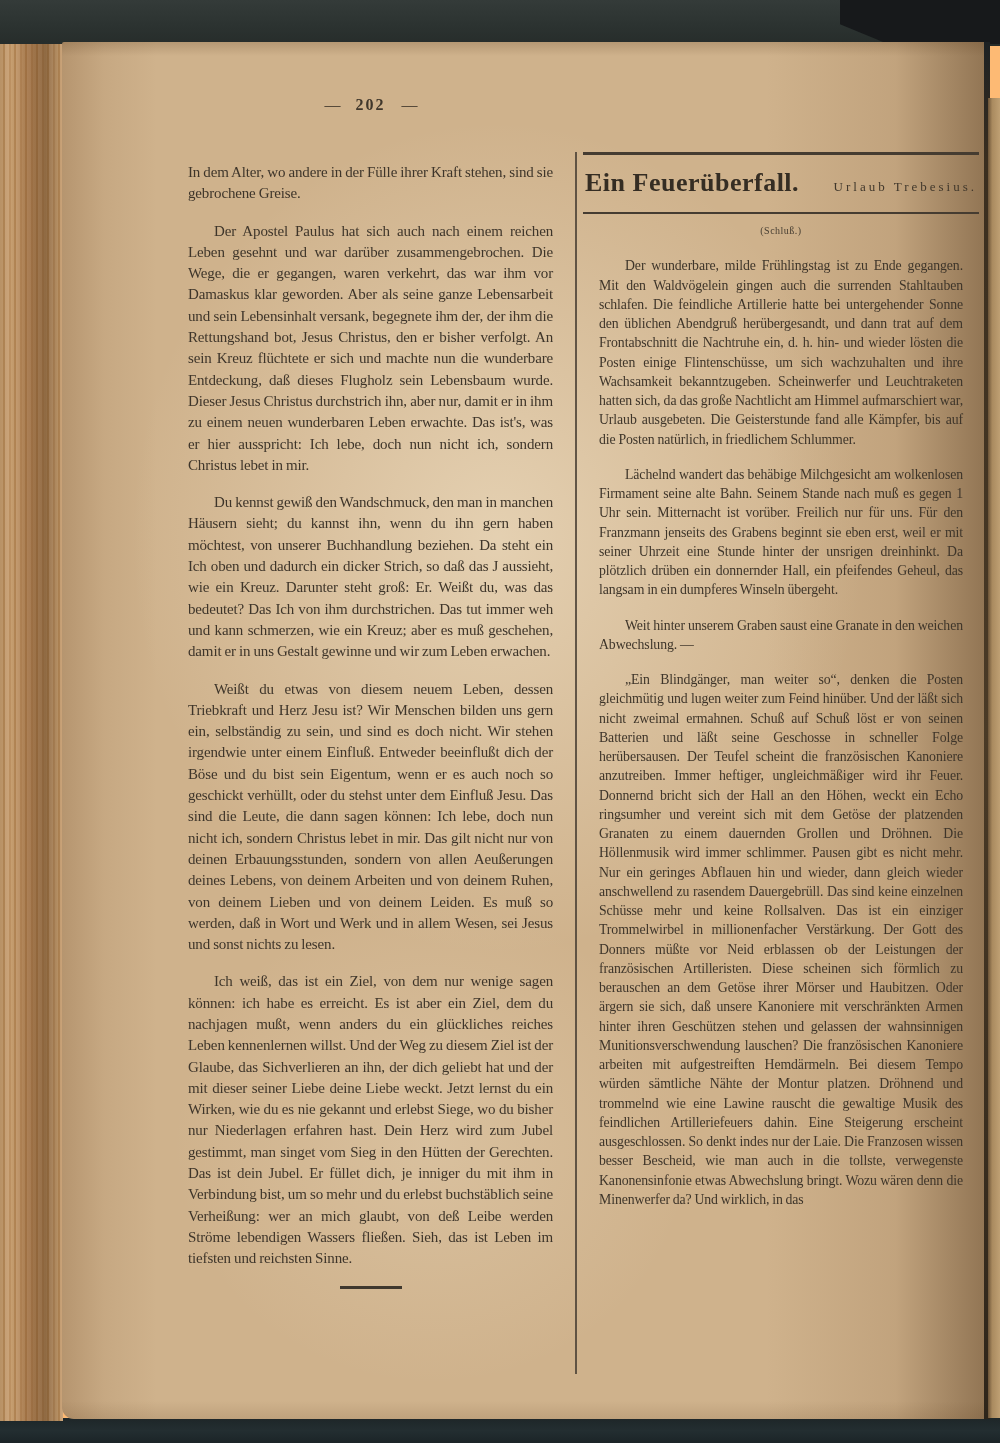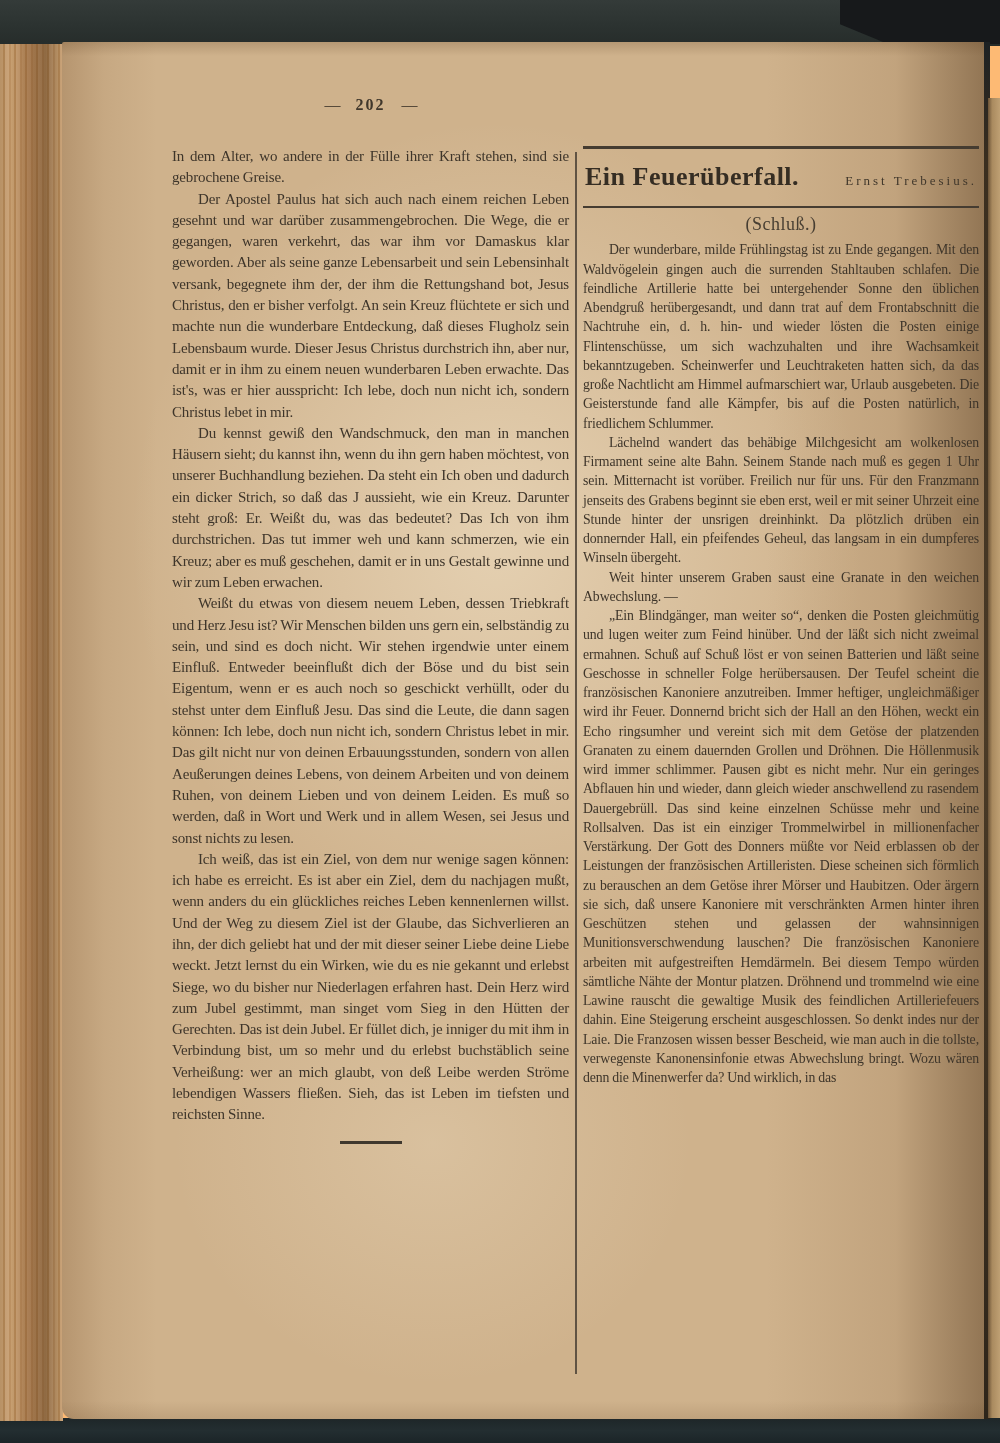--- a/index.html
+++ b/index.html
@@ -37,38 +37,38 @@
     background:linear-gradient(90deg,#6b5337 0,#a98a5f 35%,#bfa073 100%);}
   .gutter-dark{position:absolute;left:984px;top:42px;width:6px;height:1377px;
     background:linear-gradient(180deg,#1d2123 0,#3a2e1f 120px,#4a3a26 50%,#2e251a 100%);}
 
   .page-number{position:absolute;left:172px;top:96px;width:397px;
     text-align:center;color:#40372b;font-size:16px;}
   .page-number .dash{margin:0 16px;letter-spacing:-1px;}
   .page-number .pn{font-weight:bold;letter-spacing:2px;}
 
   .col{position:absolute;color:#3e352a;text-align:justify;}
-  .col p{margin:0;padding:0;text-indent:26px;word-spacing:-0.5px;}
+  .col p{margin:16px;padding:0;text-indent:26px;word-spacing:-0.5px;}
   .col p.no-indent{text-indent:0;}
   .col-left{left:172px;top:146px;width:397px;font-size:15px;line-height:21.3px;letter-spacing:-0.15px;}
   .col-right{left:583px;top:146px;width:396px;font-size:13.8px;line-height:19.25px;letter-spacing:-0.1px;}
 
   .v-rule{position:absolute;left:575px;top:152px;width:2px;height:1222px;
     background:#4c4236;opacity:0.85;}
 
-  .article-header{}
+  .article-header{margin-top:6px;}
   .rule{background:#453c31;}
   .rule-thick{height:3px;}
   .rule-thin{height:2px;}
   .title-row{display:flex;align-items:baseline;justify-content:space-between;
     padding:13px 2px 14px 2px;}
   .article-title{font-size:26px;line-height:30px;font-weight:bold;color:#352d23;
     letter-spacing:0.5px;text-indent:0;}
   .article-author{font-size:13px;color:#40372b;letter-spacing:3px;white-space:nowrap;}
-  .article-subtitle{text-align:center;font-size:18px;color:#473e32;
+  .article-subtitle{text-align:center;font-size:10px;color:#473e32;
     margin:7px 0 6px 0;letter-spacing:0.5px;}
 
   .end-divider{width:62px;height:3px;background:#3f382e;margin:15px auto 0 auto;}
 </style>
 </head>
 <body>
 
 <div class="scan">
 
   <div class="band-top"></div>
@@ -94,21 +94,21 @@
     <div class="end-divider"></div>
   </div>
 
   <div class="v-rule"></div>
 
   <div class="col col-right">
     <div class="article-header">
       <div class="rule rule-thick"></div>
       <div class="title-row">
         <span class="article-title">Ein Feuerüberfall.</span>
-        <span class="article-author">Ernst Trebesius.</span>
+        <span class="article-author">Urlaub Trebesius.</span>
       </div>
       <div class="rule rule-thin"></div>
     </div>
     <div class="article-subtitle">(Schluß.)</div>
     <p>Der wunderbare, milde Frühlingstag ist zu Ende gegangen. Mit den Waldvögelein gingen auch die surrenden Stahltauben schlafen. Die feindliche Artillerie hatte bei untergehender Sonne den üblichen Abendgruß herübergesandt, und dann trat auf dem Frontabschnitt die Nachtruhe ein, d. h. hin- und wieder lösten die Posten einige Flintenschüsse, um sich wachzuhalten und ihre Wachsamkeit bekanntzugeben. Scheinwerfer und Leuchtraketen hatten sich, da das große Nachtlicht am Himmel aufmarschiert war, Urlaub ausgebeten. Die Geisterstunde fand alle Kämpfer, bis auf die Posten natürlich, in friedlichem Schlummer.</p>
     <p>Lächelnd wandert das behäbige Milchgesicht am wolkenlosen Firmament seine alte Bahn. Seinem Stande nach muß es gegen 1 Uhr sein. Mitternacht ist vorüber. Freilich nur für uns. Für den Franzmann jenseits des Grabens beginnt sie eben erst, weil er mit seiner Uhrzeit eine Stunde hinter der unsrigen dreinhinkt. Da plötzlich drüben ein donnernder Hall, ein pfeifendes Geheul, das langsam in ein dumpferes Winseln übergeht.</p>
     <p>Weit hinter unserem Graben saust eine Granate in den weichen Abwechslung. —</p>
     <p>„Ein Blindgänger, man weiter so“, denken die Posten gleichmütig und lugen weiter zum Feind hinüber. Und der läßt sich nicht zweimal ermahnen. Schuß auf Schuß löst er von seinen Batterien und läßt seine Geschosse in schneller Folge herübersausen. Der Teufel scheint die französischen Kanoniere anzutreiben. Immer heftiger, ungleichmäßiger wird ihr Feuer. Donnernd bricht sich der Hall an den Höhen, weckt ein Echo ringsumher und vereint sich mit dem Getöse der platzenden Granaten zu einem dauernden Grollen und Dröhnen. Die Höllenmusik wird immer schlimmer. Pausen gibt es nicht mehr. Nur ein geringes Abflauen hin und wieder, dann gleich wieder anschwellend zu rasendem Dauergebrüll. Das sind keine einzelnen Schüsse mehr und keine Rollsalven. Das ist ein einziger Trommelwirbel in millionenfacher Verstärkung. Der Gott des Donners müßte vor Neid erblassen ob der Leistungen der französischen Artilleristen. Diese scheinen sich förmlich zu berauschen an dem Getöse ihrer Mörser und Haubitzen. Oder ärgern sie sich, daß unsere Kanoniere mit verschränkten Armen hinter ihren Geschützen stehen und gelassen der wahnsinnigen Munitionsverschwendung lauschen? Die französischen Kanoniere arbeiten mit aufgestreiften Hemdärmeln. Bei diesem Tempo würden sämtliche Nähte der Montur platzen. Dröhnend und trommelnd wie eine Lawine rauscht die gewaltige Musik des feindlichen Artilleriefeuers dahin. Eine Steigerung erscheint ausgeschlossen. So denkt indes nur der Laie. Die Franzosen wissen besser Bescheid, wie man auch in die tollste, verwegenste Kanonensinfonie etwas Abwechslung bringt. Wozu wären denn die Minenwerfer da? Und wirklich, in das</p>
   </div>
 

